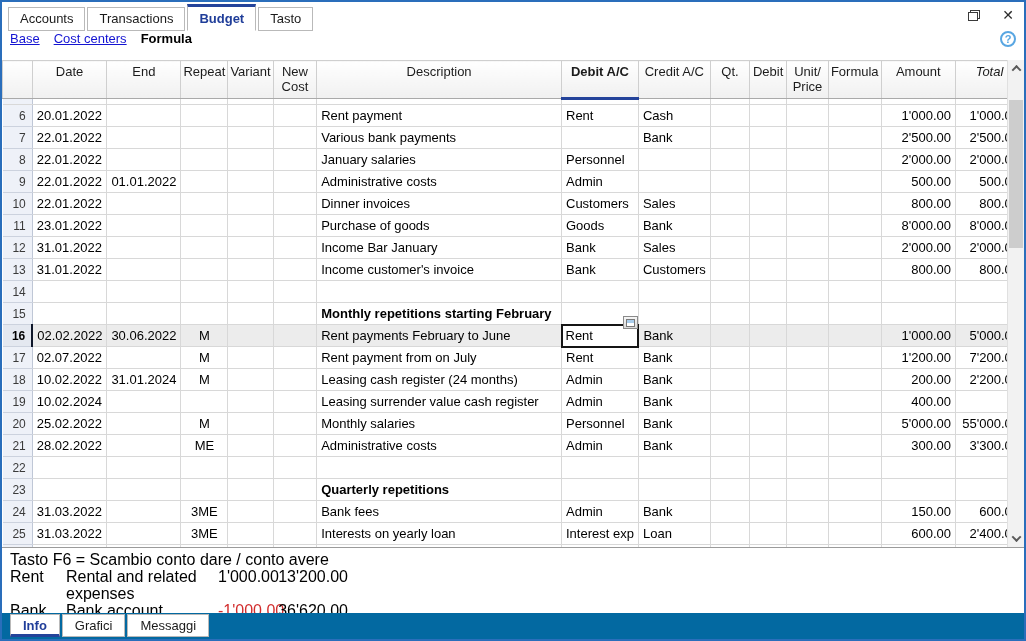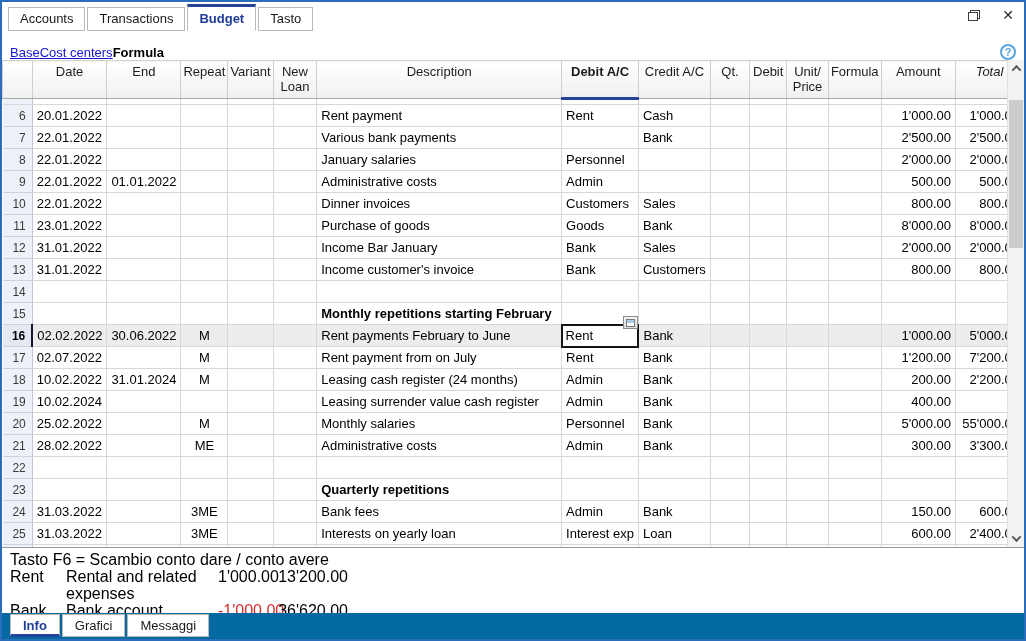--- a/index.html
+++ b/index.html
@@ -18,21 +18,21 @@
   .tab.active { height:27px; line-height:23px; border-top:3px solid #24439a; border-bottom:1px solid #fff;
          font-weight:bold; color:#1f3d99; }
   .win-controls { position:absolute; right:6px; top:4px; display:flex; gap:14px; align-items:center; }
   .win-btn { width:20px; height:18px; display:flex; align-items:center; justify-content:center; color:#333; }
   .restore-icon { position:relative; width:12px; height:11px; display:inline-block; }
   .restore-icon::before { content:""; position:absolute; right:0; top:0; width:8px; height:7px; border:1px solid #3a3a3a; }
   .restore-icon::after  { content:""; position:absolute; left:0; bottom:0; width:8px; height:7px; border:1px solid #3a3a3a; background:#fff; }
   .close-glyph { font-size:14px; line-height:14px; color:#2b2b2b; }
 
   
-  .toolbar { height:29px; flex:0 0 29px; display:flex; align-items:flex-end; padding:0 8px; font-size:13px; background:#fff; }
+  .toolbar { height:29px; flex:0 0 29px; display:flex; align-items:flex-start; gap:14px; padding:0 8px; font-size:13px; background:#fff; }
   .view-link { color:#1414d2; text-decoration:underline; cursor:pointer; }
   .view-current { font-weight:bold; color:#000; }
   .help-btn { margin-left:auto; width:16px; height:16px; border-radius:50%; border:2px solid #58a6e2;
               color:#58a6e2; font-size:11px; font-weight:bold; display:flex; align-items:center; justify-content:center; }
 
   
   .table-area { position:relative; flex:0 0 488px; height:488px; border-bottom:1px solid #9b9b9b; overflow:hidden; background:#fff; }
   table.grid { border-collapse:collapse; table-layout:fixed; font-size:13px; }
   .grid th { background:linear-gradient(#ffffff,#f0f0f0); border:1px solid #cfcfcf; border-bottom:1px solid #a9a9a9;
              font-weight:normal; color:#1c1c1c; text-align:center; vertical-align:top; padding:3px 2px; height:38px;
@@ -127,21 +127,21 @@
           <col style="width: 75px;">
           <col style="width: 68px;">
         </colgroup>
       <thead>
           <tr id="grid-head">
             <th class=""></th>
             <th class="">Date</th>
             <th class="">End</th>
             <th class="">Repeat</th>
             <th class="">Variant</th>
-            <th class="">New Loan</th>
+            <th class="">New Cost</th>
             <th class="">Description</th>
             <th class="sel-col ">Debit A/C</th>
             <th class="">Credit A/C</th>
             <th class="">Qt.</th>
             <th class="">Debit</th>
             <th class="">Unit/ Price</th>
             <th class="">Formula</th>
             <th class="">Amount</th>
             <th class="italic">Total</th>
           </tr>

